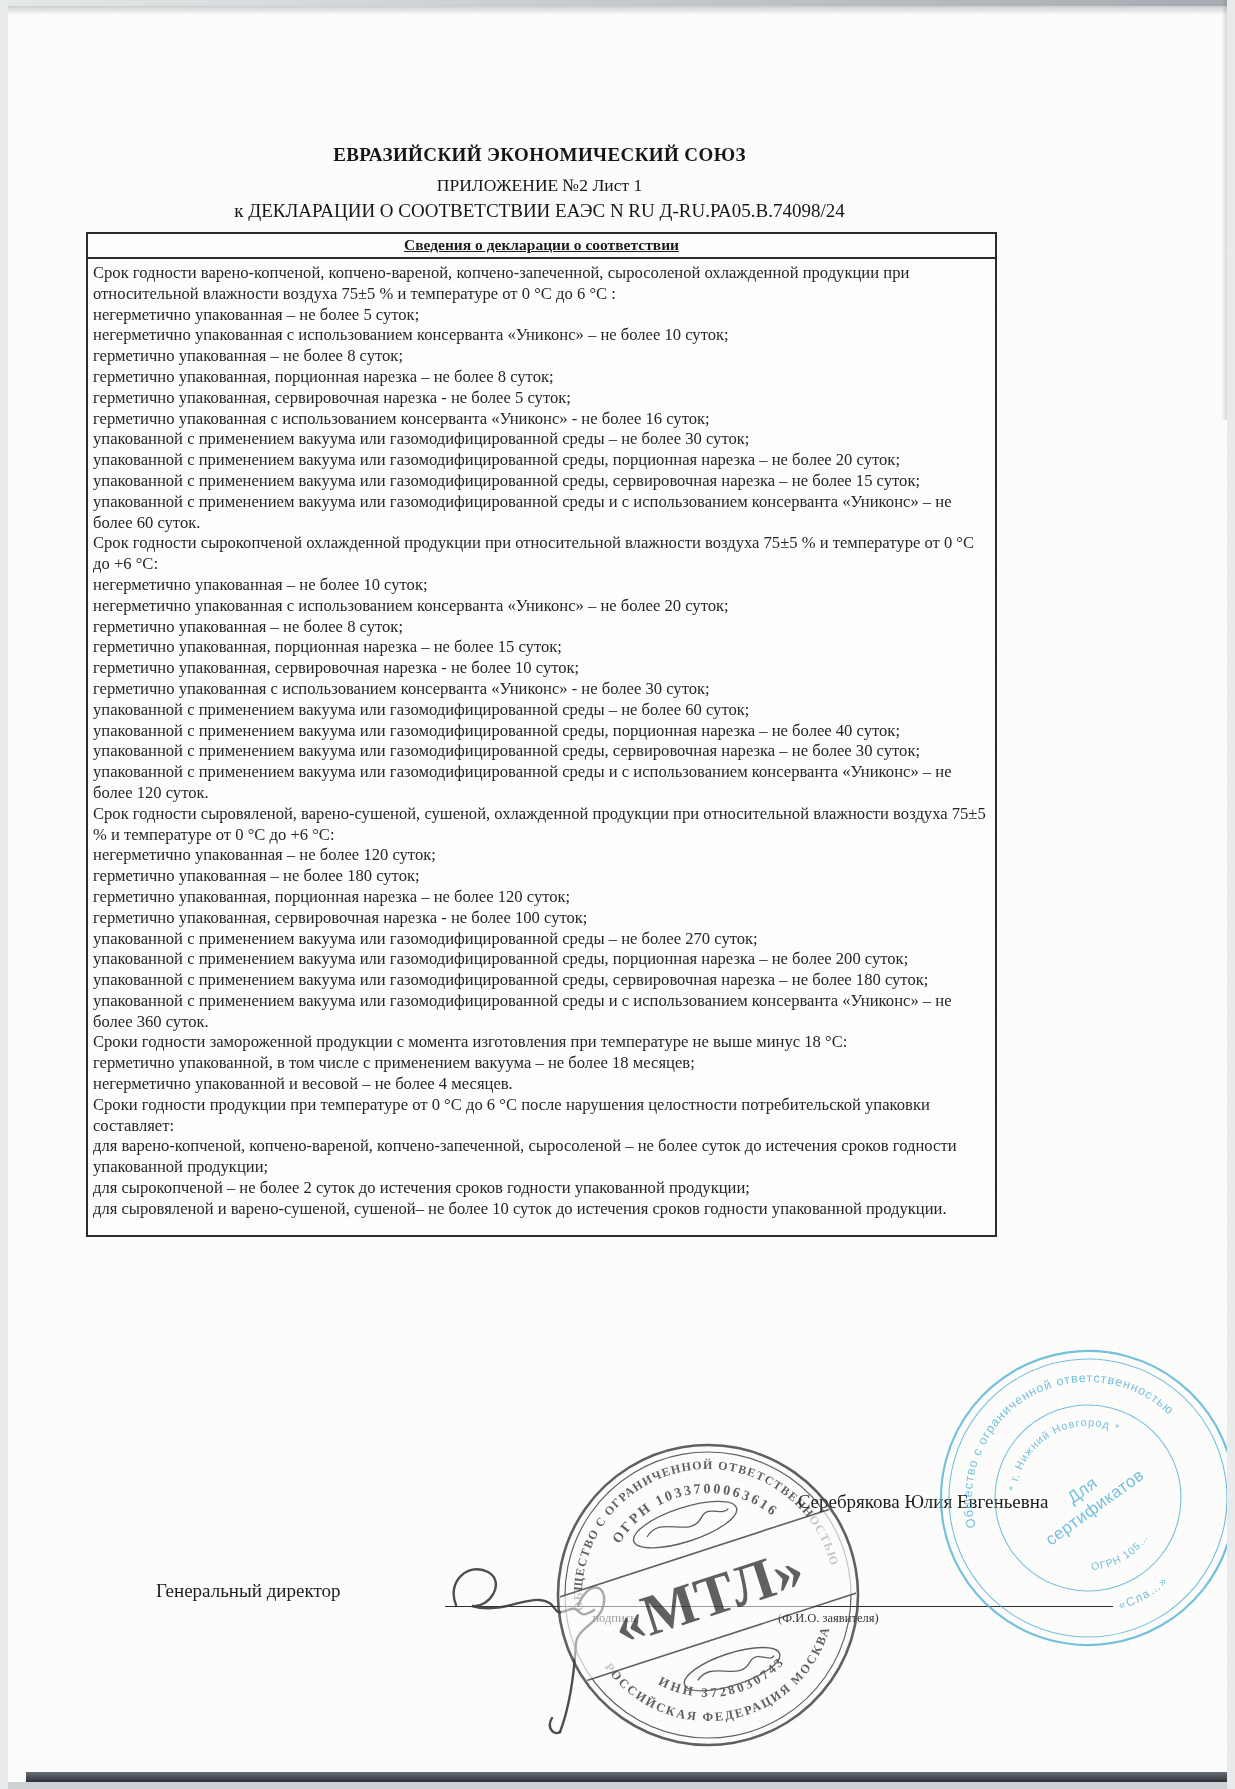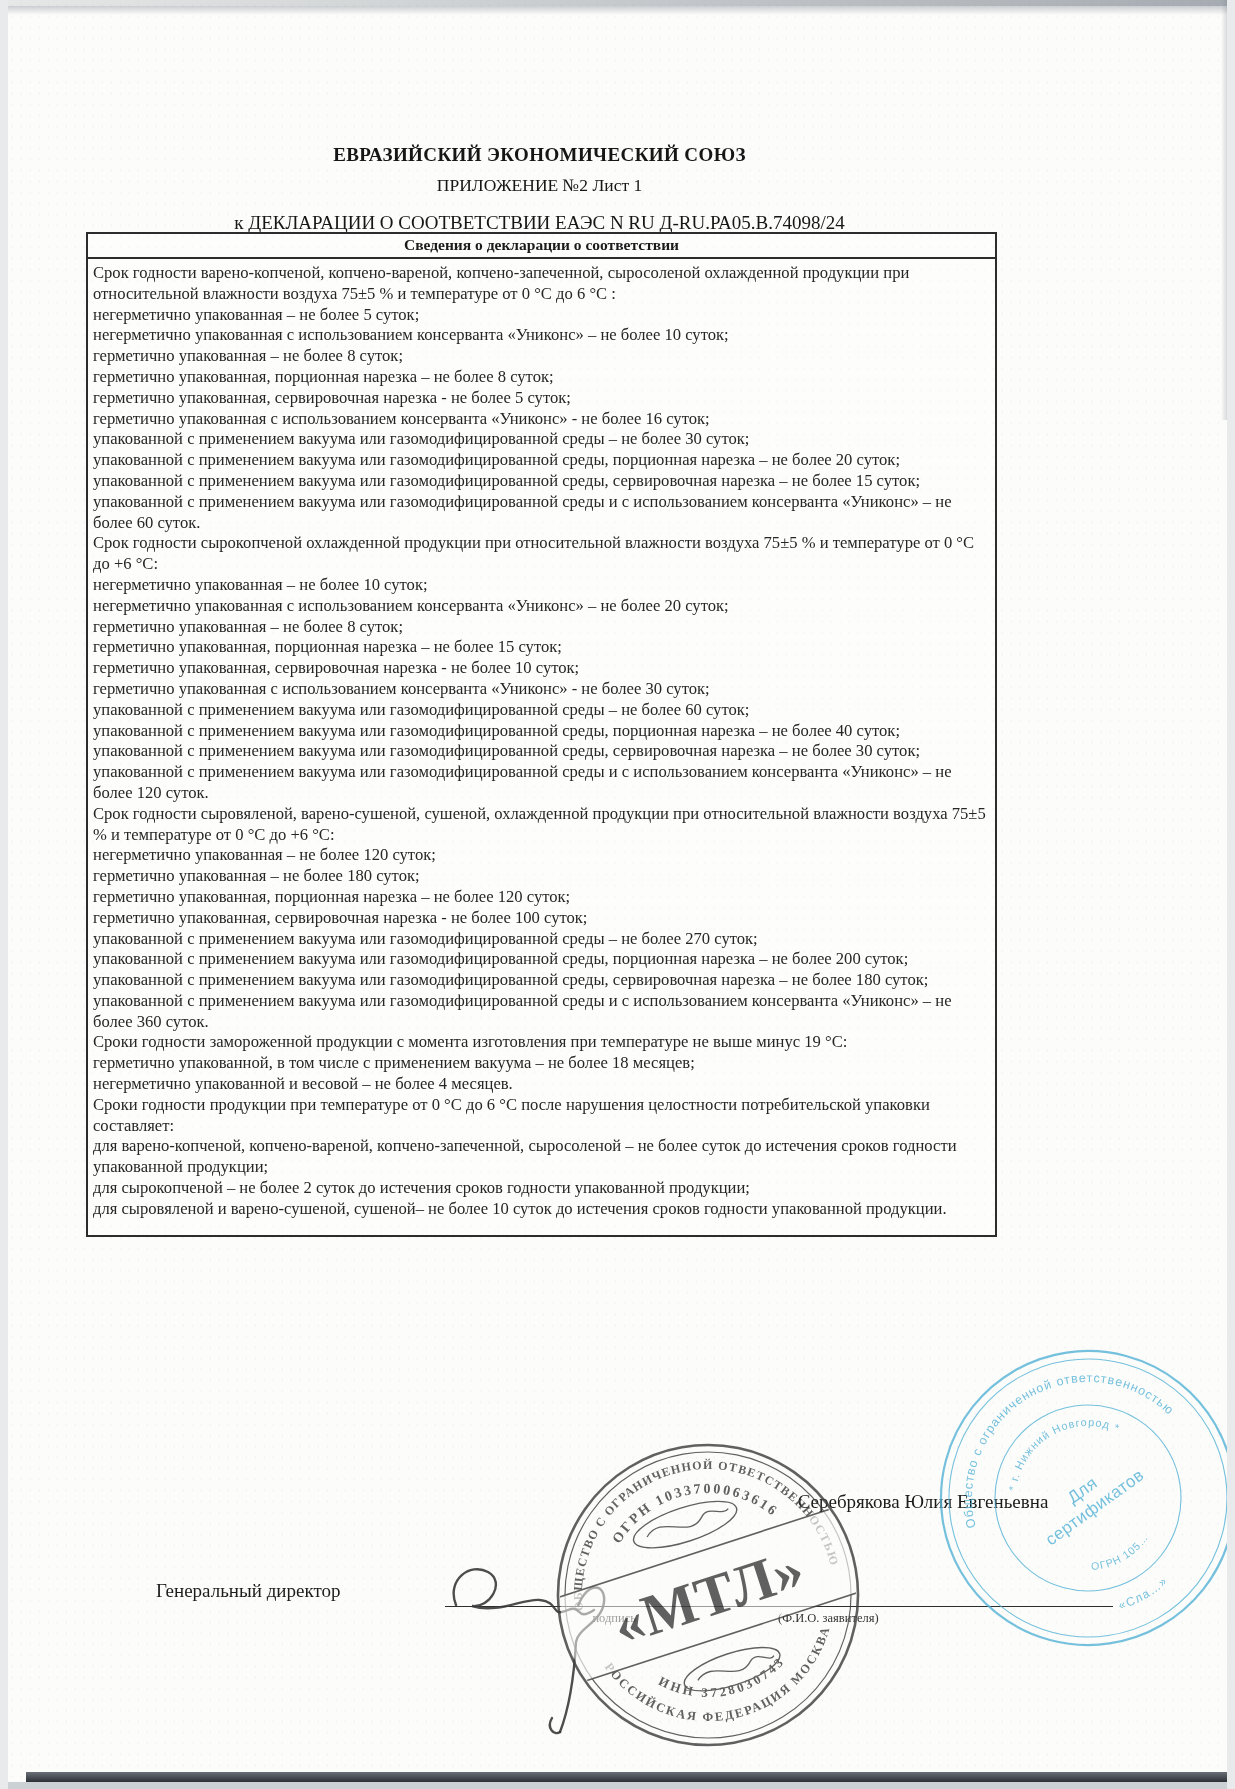--- a/index.html
+++ b/index.html
@@ -17,25 +17,25 @@
     background:linear-gradient(to bottom, rgba(110,120,132,.35), rgba(110,120,132,0));}
   .edge-right{position:absolute;top:0;right:0;width:6px;height:420px;
     background:linear-gradient(to left, rgba(120,130,142,.28), rgba(120,130,142,0));}
   .edge-bottom-a{position:absolute;top:1772px;left:18px;right:0;height:10px;
     background:linear-gradient(to bottom,#6a7077,#2c3036);}
   .edge-bottom-b{position:absolute;top:1782px;left:0;right:0;height:7px;background:#ccd1d6;}
 
   .doc-header{position:absolute;left:78px;width:907px;top:144px;text-align:center;color:#161616;}
   .doc-header .h1{font-size:19px;font-weight:bold;letter-spacing:.4px;}
   .doc-header .h2{font-size:17.5px;margin-top:9px;}
-  .doc-header .h3{font-size:19px;margin-top:16px;}
+  .doc-header .h3{font-size:19px;margin-top:4px;}
 
   .decl-table{position:absolute;left:78px;top:232px;width:907px;border:2px solid #2c2c2c;background:rgba(255,255,255,.35);}
   .decl-title{border-bottom:2px solid #2c2c2c;text-align:center;font-weight:bold;font-size:15.5px;
-    padding:2px 0 3px 0;color:#1b1b1b;}
+    padding:2px 0 3px 0;color:#1b1b1b;text-decoration:underline;}
   .decl-body{padding:4px 6px 15px 5px;}
   .decl-body .line{font-size:16.6px;line-height:20.8px;color:#262626;}
 
   .footer-label{position:absolute;font-size:19px;color:#1d1d1d;}
   .sig-rule{position:absolute;left:437px;top:1606px;width:668px;border-top:1.6px solid #2e2e2e;}
   .sig-caption{position:absolute;left:468px;top:1611px;width:160px;text-align:right;font-size:12.5px;color:#333;}
   .fio-name{position:absolute;left:748px;top:1491px;width:334px;text-align:center;font-size:19px;color:#1c1c1c;}
   .fio-caption{position:absolute;left:770px;top:1611px;width:280px;text-align:left;font-size:12.5px;color:#333;}
 
   svg{position:absolute;pointer-events:none;}
@@ -92,21 +92,21 @@
         <div class="line">упакованной с применением вакуума или газомодифицированной среды и с использованием консерванта «Униконс» – не более 120 суток.</div>
         <div class="line">Срок годности сыровяленой, варено-сушеной, сушеной, охлажденной продукции при относительной влажности воздуха 75±5 % и температуре от 0 °С до +6 °С:</div>
         <div class="line">негерметично упакованная – не более 120 суток;</div>
         <div class="line">герметично упакованная – не более 180 суток;</div>
         <div class="line">герметично упакованная, порционная нарезка – не более 120 суток;</div>
         <div class="line">герметично упакованная, сервировочная нарезка - не более 100 суток;</div>
         <div class="line">упакованной с применением вакуума или газомодифицированной среды – не более 270 суток;</div>
         <div class="line">упакованной с применением вакуума или газомодифицированной среды, порционная нарезка – не более 200 суток;</div>
         <div class="line">упакованной с применением вакуума или газомодифицированной среды, сервировочная нарезка – не более 180 суток;</div>
         <div class="line">упакованной с применением вакуума или газомодифицированной среды и с использованием консерванта «Униконс» – не более 360 суток.</div>
-        <div class="line">Сроки годности замороженной продукции с момента изготовления при температуре не выше минус 19 °С:</div>
+        <div class="line">Сроки годности замороженной продукции с момента изготовления при температуре не выше минус 18 °С:</div>
         <div class="line">герметично упакованной, в том числе с применением вакуума – не более 18 месяцев;</div>
         <div class="line">негерметично упакованной и весовой – не более 4 месяцев.</div>
         <div class="line">Сроки годности продукции при температуре от 0 °С до 6 °С после нарушения целостности потребительской упаковки составляет:</div>
         <div class="line">для варено-копченой, копчено-вареной, копчено-запеченной, сыросоленой – не более суток до истечения сроков годности упакованной продукции;</div>
         <div class="line">для сырокопченой – не более 2 суток до истечения сроков годности упакованной продукции;</div>
         <div class="line">для сыровяленой и варено-сушеной, сушеной– не более 10 суток до истечения сроков годности упакованной продукции.</div>
       </div>
   </div>
 
   <span class="footer-label" style="left:148px;top:1580px;">Генеральный директор</span>

